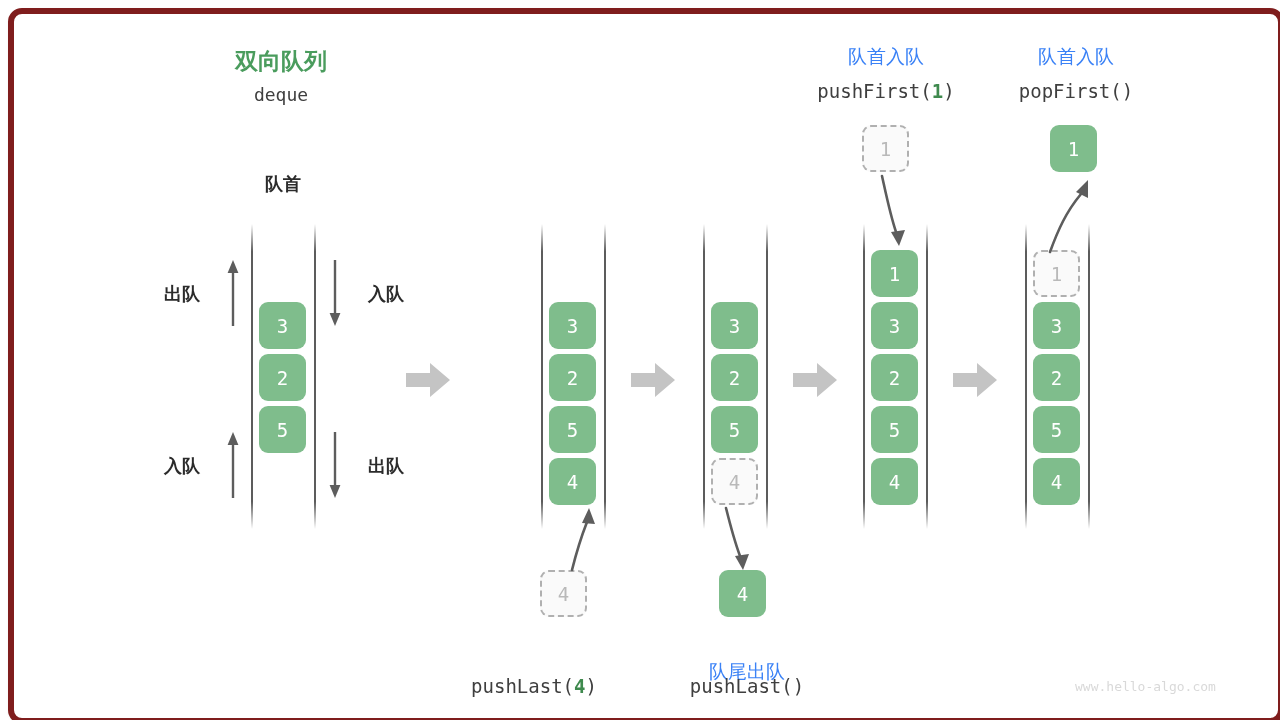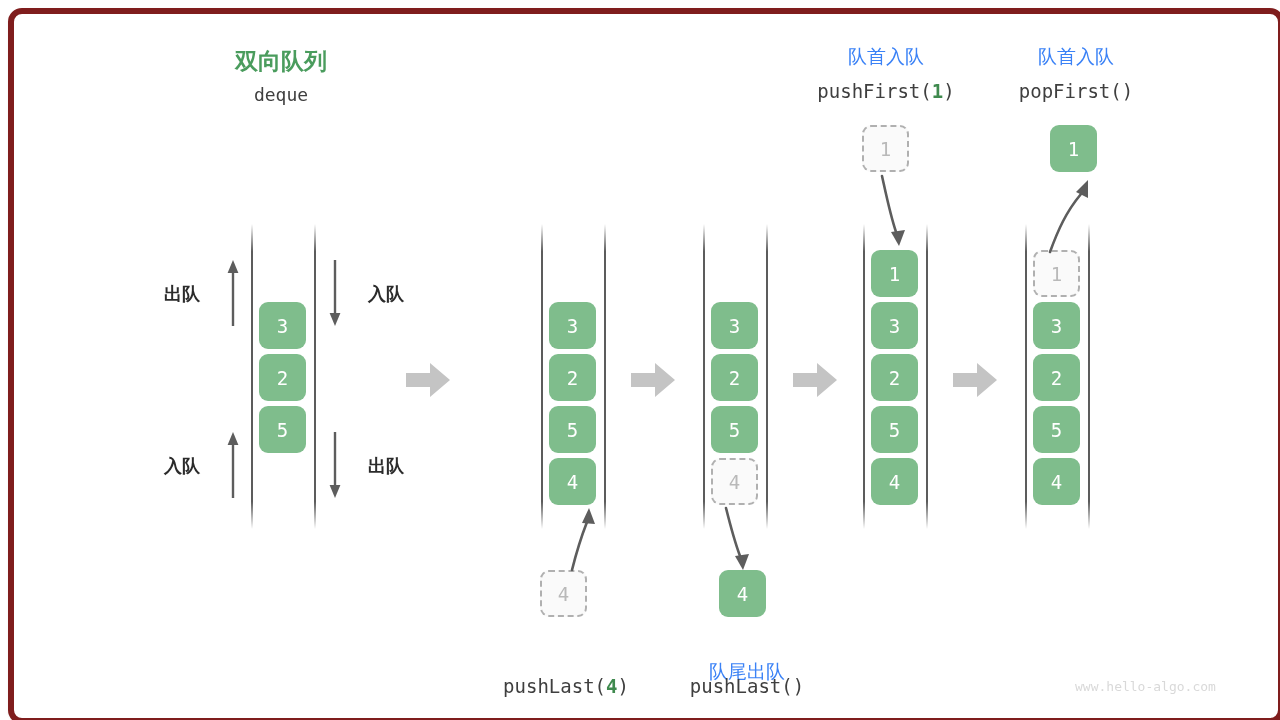--- a/index.html
+++ b/index.html
@@ -89,25 +89,26 @@
 
   <div class="abs title-cn" style="left:147px;top:32px;width:240px;">双向队列</div>
   <div class="abs title-en" style="left:147px;top:70px;width:240px;">deque</div>
 
   <div class="abs op-cn" style="left:752px;top:30px;width:240px;">队首入队</div>
   <div class="abs op-code" style="left:752px;top:66px;width:240px;"><span>pushFirst(</span><span class="num">1</span><span>)</span></div>
 
   <div class="abs op-cn" style="left:942px;top:30px;width:240px;">队首入队</div>
   <div class="abs op-code" style="left:942px;top:66px;width:240px;"><span>popFirst(</span><span class="num"></span><span>)</span></div>
 
-  <div class="abs op-code" style="left:432px;top:661px;width:240px;"><span>pushLast(</span><span class="num">4</span><span>)</span></div>
+  <div class="abs op-code" style="left:400px;top:661px;width:240px;"><span>pushLast(</span><span class="num">4</span><span>)</span></div>
 
   <div class="abs op-cn" style="left:613px;top:625px;width:240px;margin-top:20px;">队尾出队</div>
   <div class="abs op-code" style="left:613px;top:661px;width:240px;"><span>pushLast(</span><span class="num"></span><span>)</span></div>
 
+  <div class="abs lbl-bold" style="left:189px;top:158px;width:160px;">队首</div>
 
   <div class="rail fade" style="left:237px;top:210px;height:305px;"></div>
   <div class="rail fade" style="left:300px;top:210px;height:305px;"></div>
 
   <div class="box solid" style="left:245px;top:288px;">3</div>
   <div class="box solid" style="left:245px;top:340px;">2</div>
   <div class="box solid" style="left:245px;top:392px;">5</div>
 
   <div class="abs lbl-bold" style="left:128px;top:268px;width:80px;">出队</div>
   <svg class="dir-arrow" style="left:208px;top:244px;" width="22" height="70">

